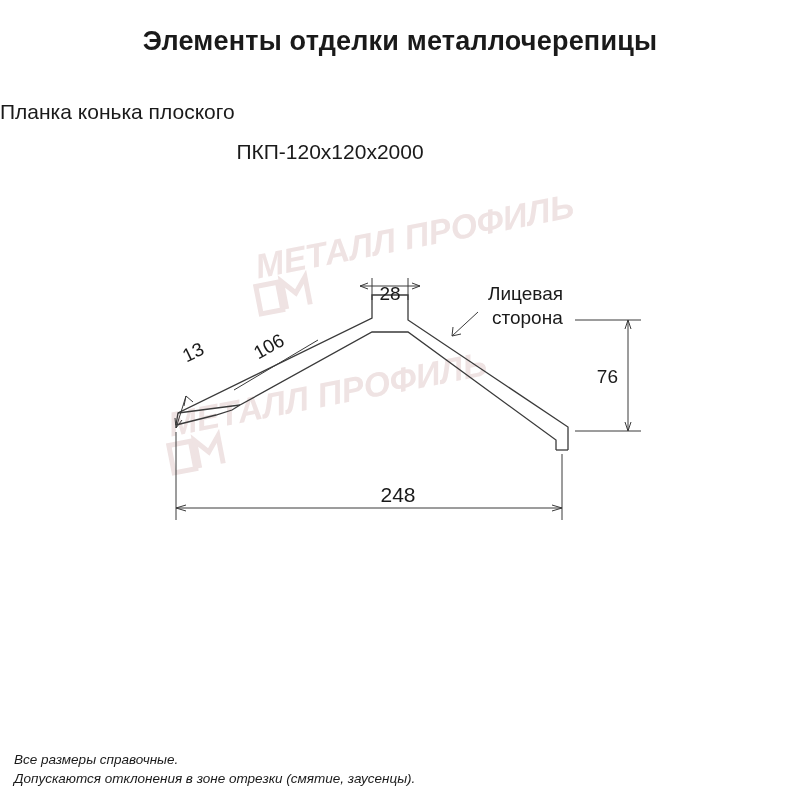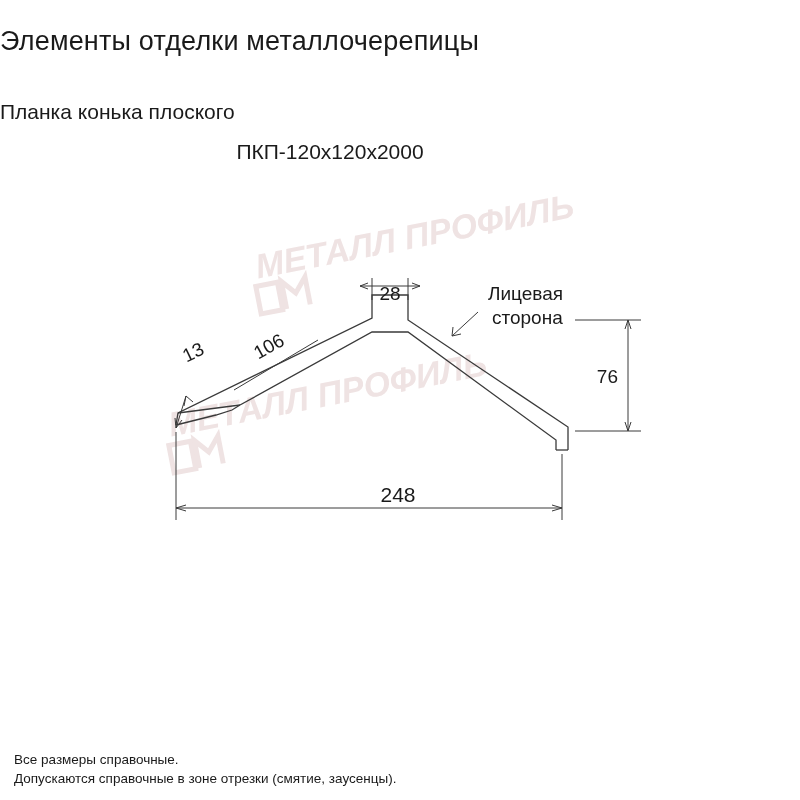--- a/index.html
+++ b/index.html
@@ -17,23 +17,23 @@
   }
   .page {
     position: absolute;
     inset: 0;
   }
   .title {
     position: absolute;
     top: 26px;
     left: 0;
     width: 800px;
-    text-align: left;
+    text-align: center;
     font-size: 27px;
-    font-weight: normal;
+    font-weight: bold;
     letter-spacing: 0.2px;
   }
   .subtitle {
     position: absolute;
     top: 100px;
     left: 0;
     width: 800px;
     text-align: left;
     font-size: 21px;
   }
@@ -79,21 +79,21 @@
     position: absolute;
     pointer-events: none;
   }
   .footer {
     position: absolute;
     left: 14px;
     bottom: 12px;
     font-size: 13.5px;
     line-height: 19px;
   }
-  .footer div { white-space: nowrap; }
+  .footer div { white-space: nowrap; font-style: italic; }
   svg text {
     font-family: "Liberation Sans", sans-serif;
     fill: #1a1a1a;
   }
 </style>
 </head>
 <body>
 
 <div class="page">
 
@@ -174,16 +174,16 @@
       <path d="M452 136 L478 112"></path>
       <path d="M452 136 l9 -2 M452 136 l1 -9"></path>
     </g>
     <text x="488" y="100" font-size="19" text-anchor="start">Лицевая</text>
     <text x="492" y="124" font-size="19" text-anchor="start">сторона</text>
 
   </svg>
 
   <div class="footer">
     <div>Все размеры справочные.</div>
-    <div>Допускаются справочные в зоне отрезки (смятие, заусенцы).</div>
+    <div>Допускаются отклонения в зоне отрезки (смятие, заусенцы).</div>
   </div>
 
 </div>
 
 </body></html>

